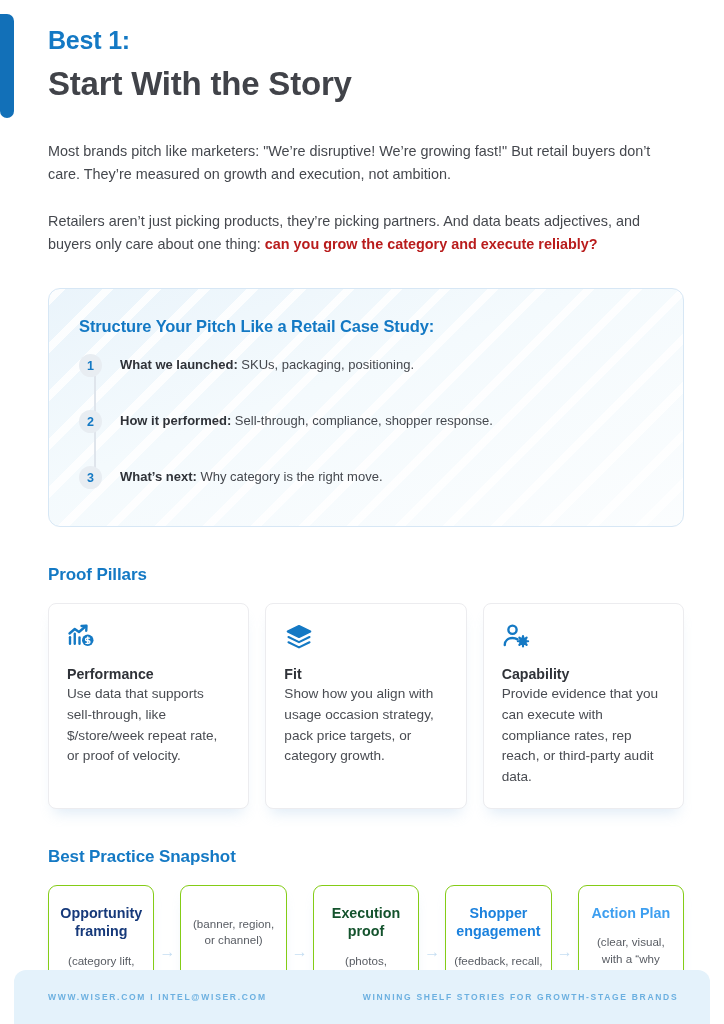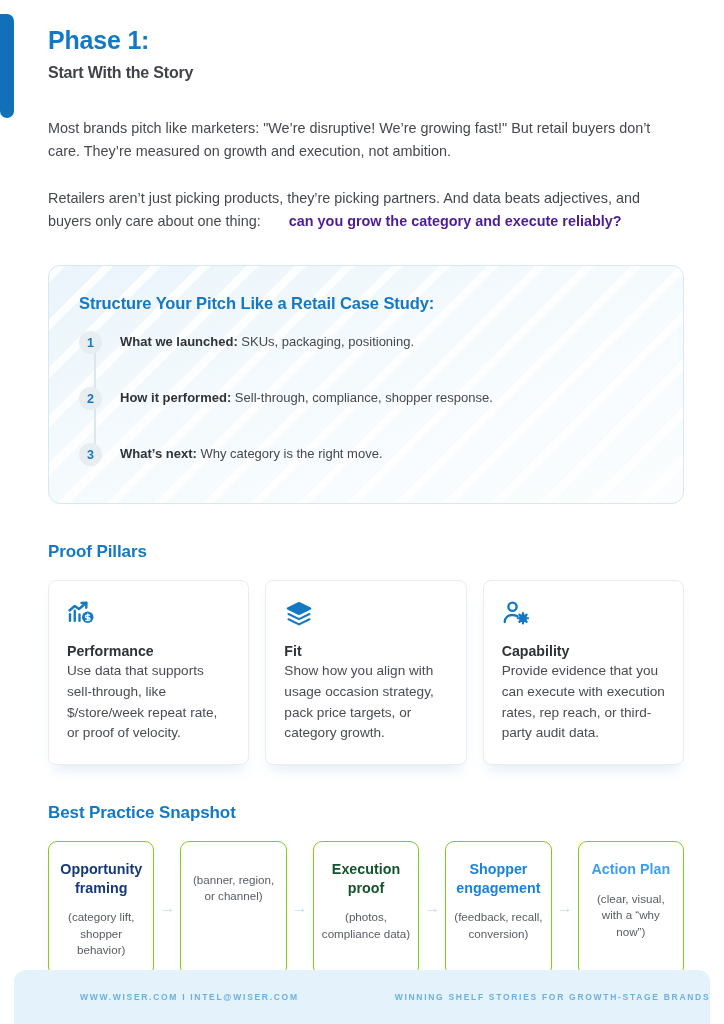--- a/index.html
+++ b/index.html
@@ -44,21 +44,21 @@
   }
   .phase-label {
     font-size: 25px;
     font-weight: bold;
     color: #1479c4;
     letter-spacing: -0.2px;
     line-height: 1.3;
     margin: 0;
   }
   .phase-title {
-    font-size: 16px;
+    font-size: 33px;
     font-weight: bold;
     color: #414349;
     letter-spacing: -0.2px;
     line-height: 1.35;
     margin: 5px 0 0 0;
   }
 
   
   .intro {
     margin-top: 34px;
@@ -67,22 +67,21 @@
     margin: 0;
     font-size: 14.4px;
     line-height: 1.62;
     color: #45484e;
   }
   .intro p + p {
     margin-top: 23px;
   }
   .intro strong {
     font-weight: bold;
-    color: #4c1d95;
-    margin-left: 24px;
+    color: #b91c1c;
   }
 
   
   .callout {
     position: relative;
     margin-top: 32px;
     border: 1px solid #d7e7f5;
     border-radius: 12px;
     background:
       repeating-linear-gradient(
@@ -242,21 +241,20 @@
     position: absolute;
     left: 14px;
     right: 14px;
     bottom: 0;
     height: 54px;
     background: #e4f2fb;
     border-top-left-radius: 12px;
     border-top-right-radius: 12px;
     display: flex;
     align-items: center;
-    padding-left: 32px;
   }
   .footer-inner {
     width: 100%;
     padding: 0 34px 0 34px;
     box-sizing: border-box;
     display: flex;
     align-items: center;
   }
   .footer-left {
     font-size: 8.5px;
@@ -275,21 +273,21 @@
   }
 </style>
 </head>
 <body>
 
 <div class="accent-bar" style="background: rgb(18, 112, 184);"></div>
 
 <div class="page">
 
   <div class="header">
-    <div class="phase-label">Phase 1:</div>
+    <div class="phase-label">Best 1:</div>
     <div class="phase-title">Start With the Story</div>
   </div>
 
   <div class="intro">
     <p>Most brands pitch like marketers: "We’re disruptive! We’re growing fast!" But retail buyers don’t care. They’re measured on growth and execution, not ambition.</p>
     <p><span>Retailers aren’t just picking products, they’re picking partners. And data beats adjectives, and buyers only care about one thing: </span><strong>can you grow the category and execute reliably?</strong></p>
   </div>
 
   <div class="callout">
     <div class="callout-title">Structure Your Pitch Like a Retail Case Study:</div>
@@ -357,21 +355,21 @@
             <line x1="12.7" y1="15.4" x2="13.9" y2="15.4"></line>
             <line x1="19.7" y1="15.4" x2="20.9" y2="15.4"></line>
             <line x1="13.9" y1="12.5" x2="14.7" y2="13.3"></line>
             <line x1="18.9" y1="17.5" x2="19.7" y2="18.3"></line>
             <line x1="19.7" y1="12.5" x2="18.9" y2="13.3"></line>
             <line x1="14.7" y1="17.5" x2="13.9" y2="18.3"></line>
           </g>
         </svg>
       </span>
       <div class="pillar-title">Capability</div>
-      <p class="pillar-body">Provide evidence that you can execute with execution rates, rep reach, or third-party audit data.</p>
+      <p class="pillar-body">Provide evidence that you can execute with compliance rates, rep reach, or third-party audit data.</p>
     </div>
 
   </div>
 
   <div class="section-head">Best Practice Snapshot</div>
 
   <div class="flow">
 
     <div class="flow-card">
       <div class="flow-title" style="color: rgb(22, 57, 122);">Opportunity framing</div>

